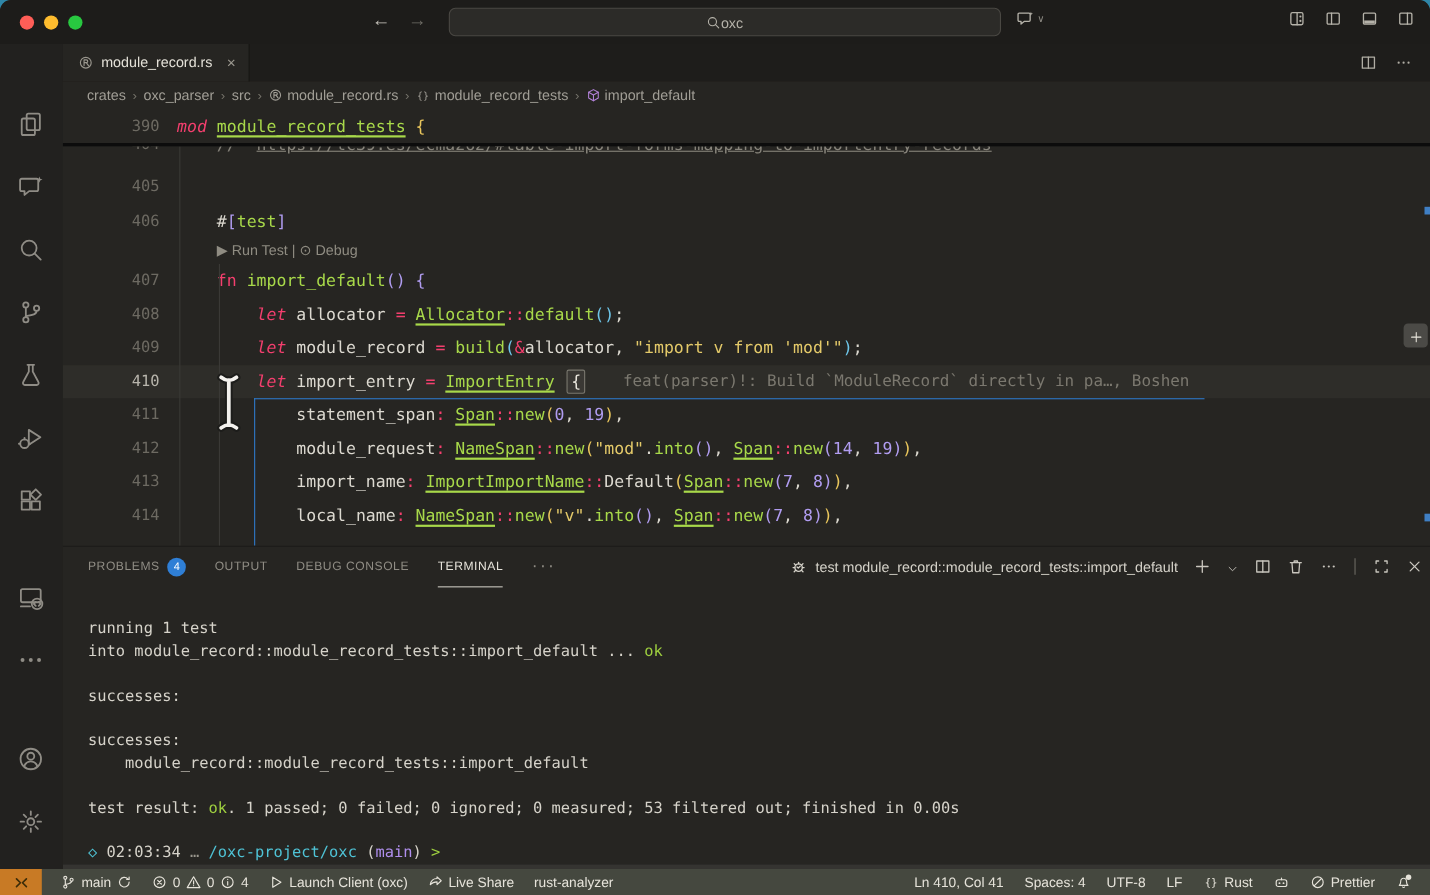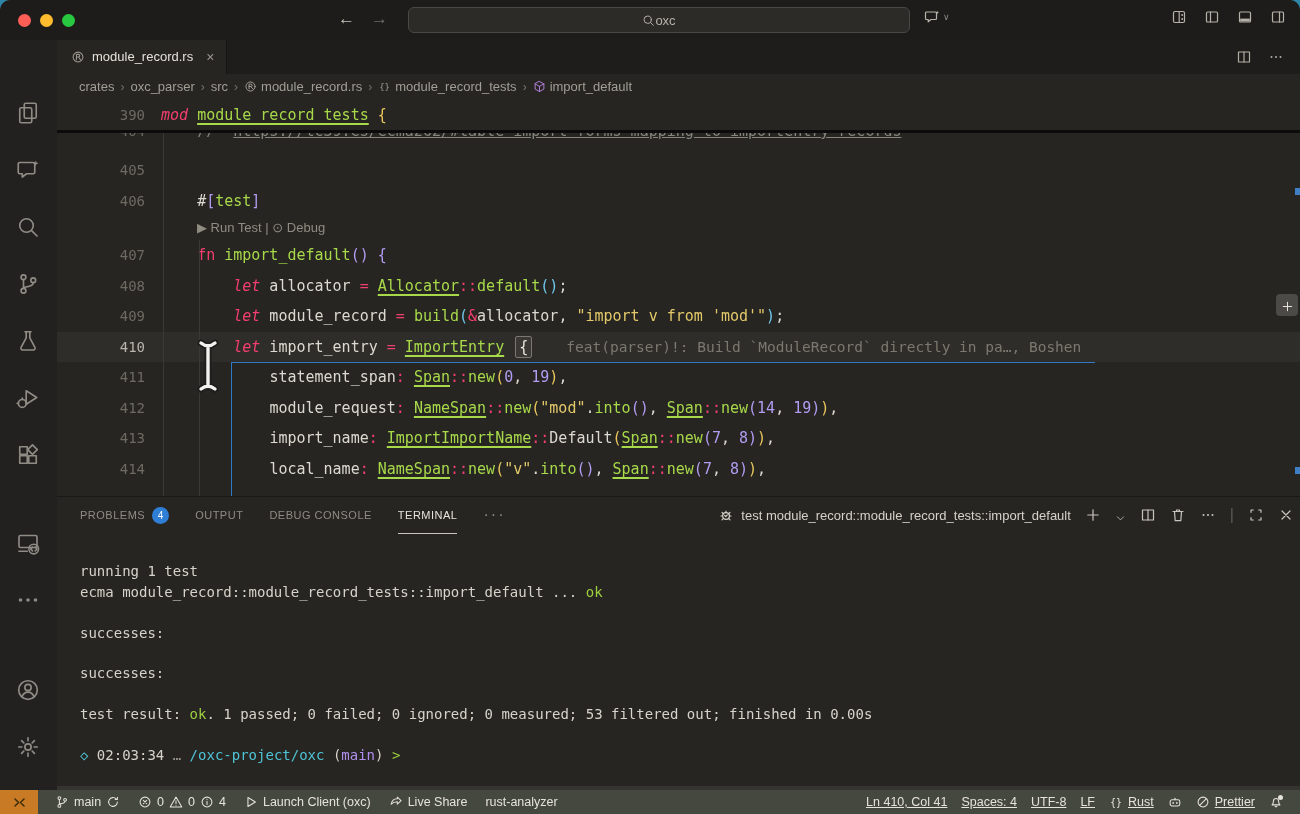--- a/index.html
+++ b/index.html
@@ -70,21 +70,21 @@
   .terminal{flex:1;padding:28px 0 0 23px;font-family:"DejaVu Sans Mono",monospace;font-size:14px;color:#d6d3ca;position:relative;overflow:hidden;}
   .tline{height:20.4px;line-height:20.4px;white-space:pre;}
   .t-grn{color:#9ecf3f}.t-cyn{color:#4fc3d6}.t-cynb{color:#4fc3d6;font-weight:normal}
   .t-pur{color:#b08fee}.t-gry{color:#9a978e}
   .hscroll{position:absolute;left:0;right:0;bottom:0;height:4px;background:rgba(255,255,255,.07);}
   
   .statusbar{height:24px;background:#45483f;display:flex;align-items:center;color:#e6e3da;font-size:12.5px;}
   .sb-remote{width:38px;height:100%;background:#c87a25;color:#3c2c08;display:flex;align-items:center;justify-content:center;flex:none;}
   .sb-left,.sb-right{display:flex;align-items:center;height:100%;}
   .sb-left{padding-left:10px;gap:4px;}
-  .sb-right{margin-left:auto;padding-right:10px;gap:0;text-decoration:underline;}
+  .sb-right{margin-left:auto;padding-right:10px;gap:5px;}
   .sb-item{display:flex;align-items:center;gap:5px;padding:0 7px;height:100%;white-space:nowrap;}
   .sb-item .icon16{width:14px;height:14px;}
   .sb-dot{position:absolute;width:5px;height:5px;border-radius:50%;background:#e6e3da;margin-left:9px;margin-top:-10px;}
   .relpos{position:relative;}
 </style>
 </head>
 <body>
 
 <div class="window">
 
@@ -341,25 +341,26 @@
             <span class="icon16"><svg viewBox="0 0 16 16">
                   <path d="M3 5.3V3h2.3M13 5.3V3h-2.3M3 10.7V13h2.3M13 10.7V13h-2.3"></path>
                 </svg></span>
             <span class="icon16"><svg viewBox="0 0 16 16">
                   <path d="M4 4l8 8M12 4l-8 8"></path>
                 </svg></span>
           </div>
         </div>
         <div class="terminal" id="terminal">
           <div class="tline"><span>running 1 test</span></div>
-            <div class="tline"><span>ecma module_record::module_record_tests::import_default ... </span><span class="t-grn">ok</span></div>
+            <div class="tline"><span>into module_record::module_record_tests::import_default ... </span><span class="t-grn">ok</span></div>
             <div class="tline">&nbsp;</div>
             <div class="tline"><span>successes:</span></div>
             <div class="tline">&nbsp;</div>
             <div class="tline"><span>successes:</span></div>
+            <div class="tline"><span>    module_record::module_record_tests::import_default</span></div>
             <div class="tline">&nbsp;</div>
             <div class="tline"><span>test result: </span><span class="t-grn">ok</span><span>. 1 passed; 0 failed; 0 ignored; 0 measured; 53 filtered out; finished in 0.00s</span></div>
             <div class="tline">&nbsp;</div>
             <div class="tline"><span class="t-cyn">◇</span><span class="t-wh"> 02:03:34 </span><span class="t-gry">… </span><span class="t-cynb">/oxc-project/oxc </span><span class="t-wh">(</span><span class="t-pur">main</span><span class="t-wh">) </span><span class="t-grn">&gt;</span></div>
             <div class="hscroll"></div>
         </div>
       </div>
     </div>
   </div>
 

